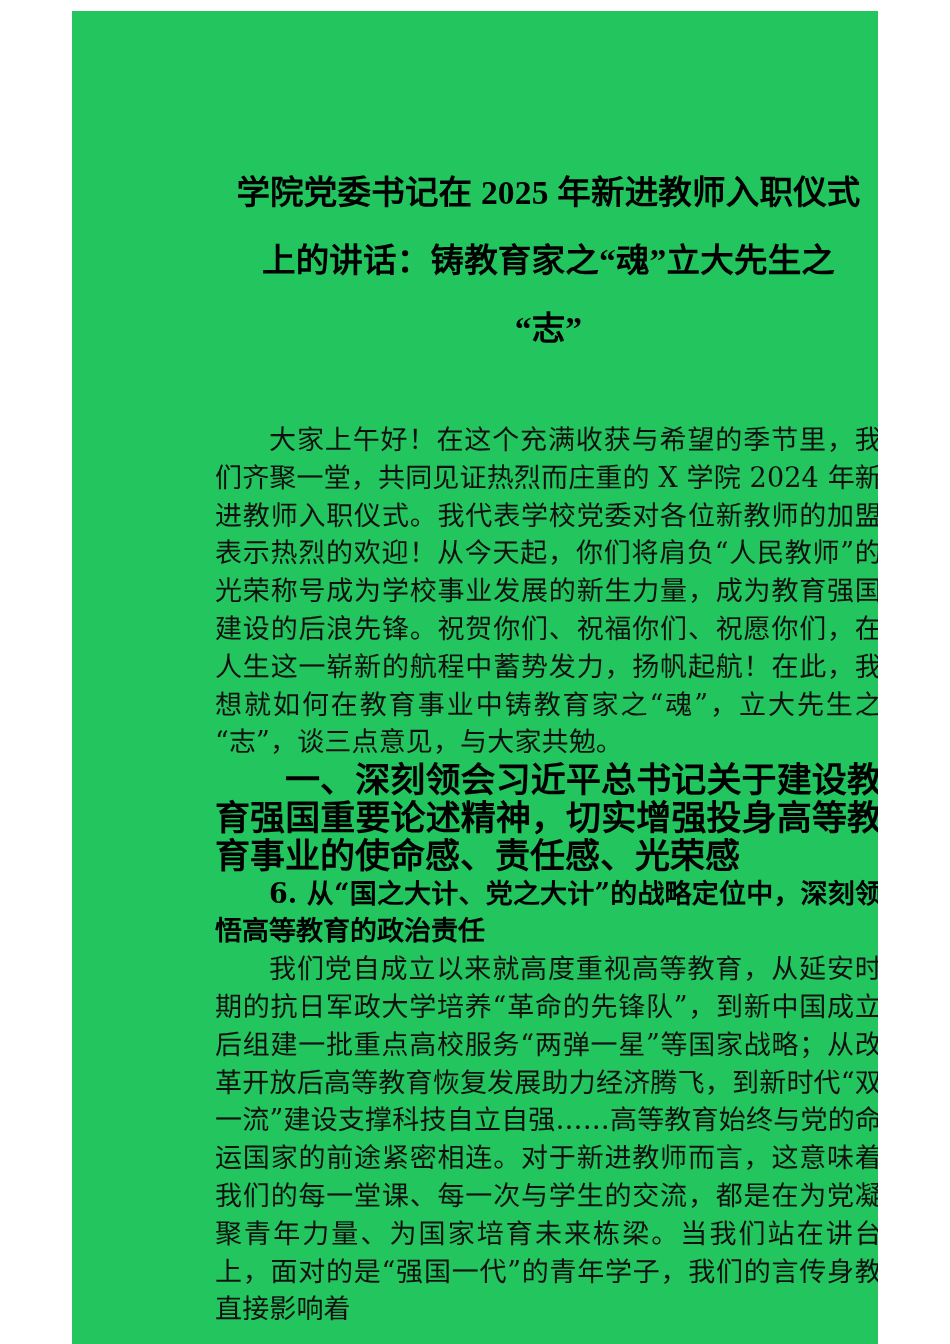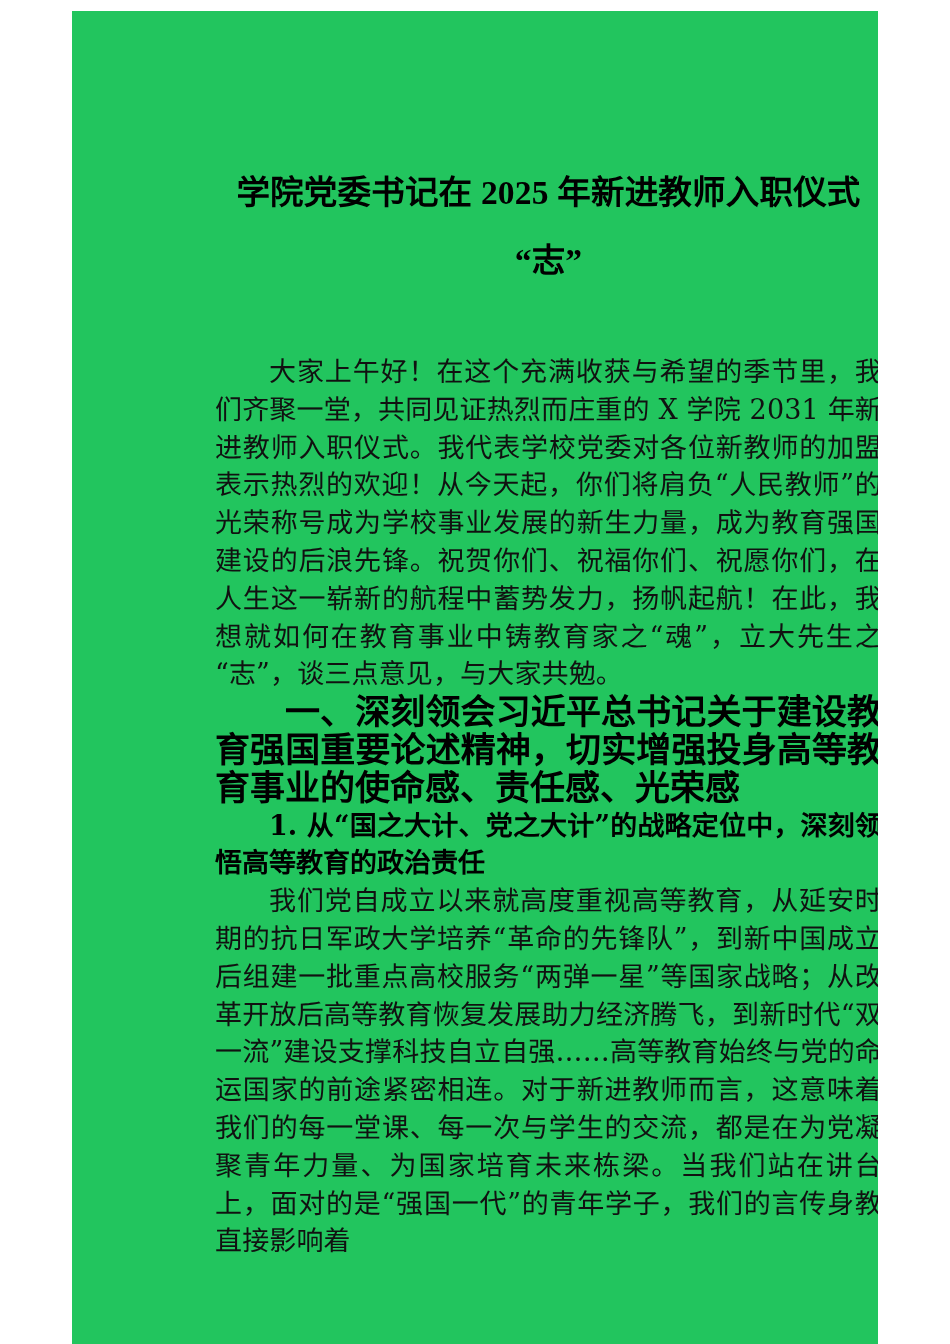--- a/index.html
+++ b/index.html
@@ -114,31 +114,32 @@
   }
 </style>
 </head>
 <body>
 
 <div class="page">
   <div class="content">
 
     <h1 class="doc-title">
       <span class="tline">学院党委书记在 2025 年新进教师入职仪式</span>
+      <span class="tline">上的讲话：铸教育家之“魂”立大先生之</span>
       <span class="tline">“志”</span>
     </h1>
 
     <div class="gap-before-body"></div>
 
     <div class="body-block">
 
 
-      <p class="para kai indent2">大家上午好！在这个充满收获与希望的季节里，我们齐聚一堂，共同见证热烈而庄重的 X 学院 2031 年新进教师入职仪式。我代表学校党委对各位新教师的加盟表示热烈的欢迎！从今天起，你们将肩负“人民教师”的光荣称号成为学校事业发展的新生力量，成为教育强国建设的后浪先锋。祝贺你们、祝福你们、祝愿你们，在人生这一崭新的航程中蓄势发力，扬帆起航！在此，我想就如何在教育事业中铸教育家之“魂”，立大先生之“志”，谈三点意见，与大家共勉。</p>
+      <p class="para kai indent2">大家上午好！在这个充满收获与希望的季节里，我们齐聚一堂，共同见证热烈而庄重的 X 学院 2024 年新进教师入职仪式。我代表学校党委对各位新教师的加盟表示热烈的欢迎！从今天起，你们将肩负“人民教师”的光荣称号成为学校事业发展的新生力量，成为教育强国建设的后浪先锋。祝贺你们、祝福你们、祝愿你们，在人生这一崭新的航程中蓄势发力，扬帆起航！在此，我想就如何在教育事业中铸教育家之“魂”，立大先生之“志”，谈三点意见，与大家共勉。</p>
 
       <p class="h1-cn">一、深刻领会习近平总书记关于建设教育强国重要论述精神，切实增强投身高等教育事业的使命感、责任感、光荣感</p>
 
-      <p class="h2-cn">1. 从“国之大计、党之大计”的战略定位中，深刻领悟高等教育的政治责任</p>
+      <p class="h2-cn">6. 从“国之大计、党之大计”的战略定位中，深刻领悟高等教育的政治责任</p>
 
       <p class="para kai indent2">我们党自成立以来就高度重视高等教育，从延安时期的抗日军政大学培养“革命的先锋队”，到新中国成立后组建一批重点高校服务“两弹一星”等国家战略；从改革开放后高等教育恢复发展助力经济腾飞，到新时代“双一流”建设支撑科技自立自强……高等教育始终与党的命运国家的前途紧密相连。对于新进教师而言，这意味着我们的每一堂课、每一次与学生的交流，都是在为党凝聚青年力量、为国家培育未来栋梁。当我们站在讲台上，面对的是“强国一代”的青年学子，我们的言传身教直接影响着</p>
 
     </div>
   </div>
 </div>
 
 </body></html>

